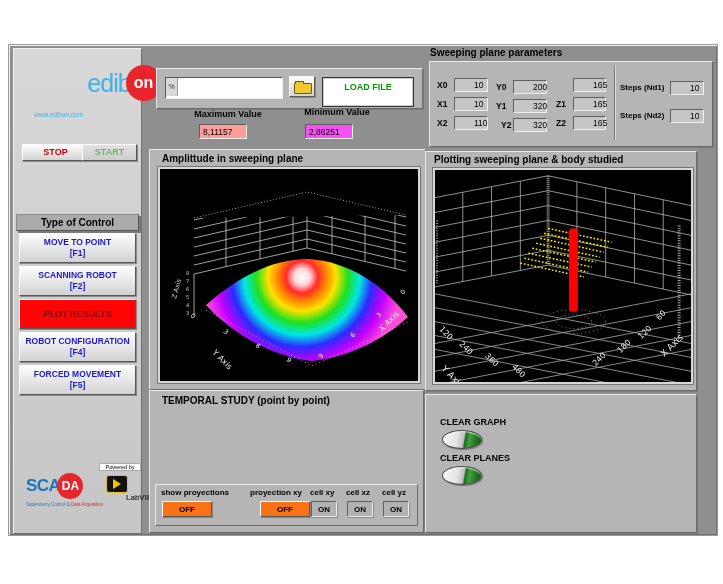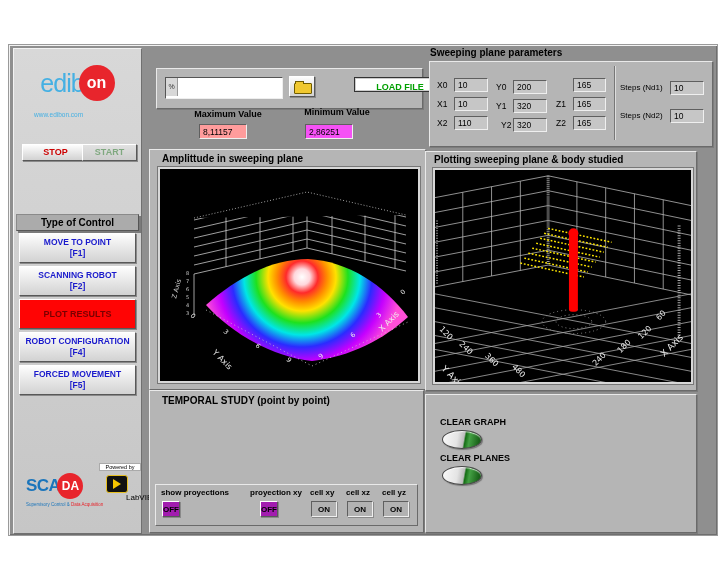--- a/index.html
+++ b/index.html
@@ -2,21 +2,21 @@
 <html><head>
 <meta charset="utf-8">
 <style>
   html,body{margin:0;padding:0;background:#ffffff;}
   body{width:723px;height:584px;position:relative;font-family:"Liberation Sans",sans-serif;-webkit-font-smoothing:antialiased;}
   .window{position:absolute;left:8px;top:44px;width:708px;height:490px;background:#8f8f8f;border:1px solid #9a9a9a;box-shadow:inset 1px 1px 0 #f2f2f2, inset -1px -1px 0 #6f6f6f;}
   .sunken{border:1px solid;border-color:#5f5f5f #efefef #efefef #5f5f5f;}
   .panel{position:absolute;background:#b5b5b5;border:1px solid;border-color:#e9e9e9 #6a6a6a #6a6a6a #e9e9e9;box-shadow:1px 1px 0 #7c7c7c;}
   
   .sidebar{position:absolute;left:4px;top:3px;width:127px;height:484px;background:linear-gradient(180deg,#d8d8d8,#c6c6c6);border:1px solid;border-color:#f2f2f2 #707070 #707070 #f2f2f2;}
-  .logo{position:absolute;top:16px;left:0;width:100%;text-align:center;}
+  .logo{position:absolute;top:16px;left:0;width:100%;text-align:center;padding-left:47px;}
   .logo-edib{font-size:25px;color:#45b0e3;font-weight:normal;letter-spacing:-1px;vertical-align:middle;}
   .logo-circle{display:inline-block;width:36px;height:36px;border-radius:50%;background:#e8252c;color:#ffffff;font-size:16px;font-weight:bold;line-height:36px;text-align:center;vertical-align:middle;margin-left:-5px;}
   .logo-url{position:absolute;top:62px;left:20px;font-size:6.5px;color:#45b0e3;}
   .btn{cursor:default;box-sizing:border-box;background:linear-gradient(180deg,#fdfdfd,#d2d2d2);border:1px solid;border-color:#ffffff #585858 #585858 #ffffff;box-shadow:1px 1px 0 #8a8a8a;text-align:center;}
   .stop-btn{position:absolute;left:8px;top:95px;width:67px;height:17px;font-size:9px;font-weight:bold;color:#cc0000;line-height:15px;}
   .start-btn{position:absolute;left:68px;top:95px;width:55px;height:17px;font-size:9px;font-weight:bold;color:#7fa87f;line-height:15px;background:linear-gradient(180deg,#e2e2e2,#cccccc);}
   .type-label{position:absolute;top:163px;left:0;width:100%;text-align:center;}
   .type-label span{display:inline-block;padding:2px 24px;background:#ababab;border:1px solid #8a8a8a;border-right-color:#555;border-bottom-color:#555;box-shadow:2px 2px 0 #7a7a7a;font-size:10px;font-weight:bold;color:#000;}
   .ctrl-btn{position:absolute;left:5px;width:117px;height:30px;font-size:8.5px;font-weight:bold;color:#1a1acc;display:flex;flex-direction:column;justify-content:center;line-height:11px;}
   .ctrl-btn.red{background:#ff0404;color:#7a0000;font-size:9px;}
@@ -31,38 +31,38 @@
   .lv-icon{position:absolute;left:92px;top:426px;width:20px;height:16px;background:#111;border-radius:3px;border:1px solid #e8c020;}
   .lv-icon:before{content:"";position:absolute;left:6px;top:3px;border-left:8px solid #f5c400;border-top:5px solid transparent;border-bottom:5px solid transparent;}
   .lv-text{position:absolute;left:84px;top:444px;font-size:8px;color:#000;padding-left:28px;}
   
   .load-panel{left:147px;top:23px;width:265px;height:39px;}
   .path-box{position:absolute;left:8px;top:8px;width:116px;height:20px;background:#ffffff;border:1px solid;border-color:#555 #eee #eee #555;}
   .path-glyph{position:absolute;left:0;top:0;width:11px;height:18px;background:#d8d8d8;border-right:1px solid #999;font-size:7px;line-height:18px;text-align:center;color:#333;}
   .folder-btn{position:absolute;left:132px;top:7px;width:26px;height:21px;}
   .folder-ic{position:absolute;left:4px;top:6px;width:16px;height:9px;background:#f0c830;border:1px solid #6f5c00;border-radius:1px;}
   .folder-ic:before{content:"";position:absolute;left:0;top:-3px;width:7px;height:2px;background:#f0c830;border:1px solid #6f5c00;border-bottom:none;}
-  .loadfile-btn{position:absolute;left:165px;top:8px;width:92px;height:15px;background:#ffffff;border:1px solid #333;box-shadow:0 0 0 1px #ccc inset;font-size:9px;font-weight:bold;color:#00a000;line-height:18px;margin-left:32px;}
+  .loadfile-btn{position:absolute;left:165px;top:8px;width:92px;height:30px;background:#ffffff;border:1px solid #333;box-shadow:0 0 0 1px #ccc inset;font-size:9px;font-weight:bold;color:#00a000;line-height:18px;}
   .mm-label{position:absolute;font-size:9px;font-weight:bold;color:#000;width:90px;text-align:center;}
   .mm-value{position:absolute;width:48px;height:15px;font-size:8.5px;color:#000;line-height:14px;padding-left:3px;box-sizing:border-box;}
   
   .params-title{position:absolute;left:421px;top:2px;font-size:10px;font-weight:bold;color:#000;}
   .params-panel{left:420px;top:16px;width:282px;height:84px;}
-  .p-label{position:absolute;font-size:8.5px;font-weight:normal;color:#000;}
-  .p-input{position:absolute;width:34px;height:14px;background:#c6c6c6;font-size:8.5px;color:#000;line-height:13px;padding-left:3px;box-sizing:border-box;}
+  .p-label{position:absolute;font-size:8.5px;font-weight:bold;color:#000;}
+  .p-input{position:absolute;width:34px;height:14px;background:#c6c6c6;font-size:8.5px;color:#000;line-height:13px;padding-left:19px;box-sizing:border-box;}
   .p-divider{position:absolute;left:184px;top:4px;width:1px;height:74px;background:#777;box-shadow:1px 0 0 #ddd;}
   
   .section-title{position:absolute;font-size:10px;font-weight:bold;color:#000;}
   .plot-frame{position:absolute;background:#000;border:2px solid #d8d8d8;box-shadow:0 0 0 1px #777;}
   svg text{font-family:"DejaVu Sans",sans-serif;}
   
   .toggle-strip{position:absolute;left:5px;top:93px;width:261px;height:40px;border:1px solid;border-color:#e9e9e9 #6a6a6a #6a6a6a #e9e9e9;background:#b5b5b5;}
   .tg-label{position:absolute;top:3px;font-size:8px;font-weight:bold;color:#000;white-space:nowrap;}
   .tg-btn{position:absolute;top:16px;height:16px;font-size:8px;font-weight:bold;color:#000;line-height:15px;}
-  .tg-off{width:18px;background:#a21caf;}
+  .tg-off{width:50px;background:#f97316;}
   .tg-on{width:26px;background:#b2b2b2;border-color:#5f5f5f #efefef #efefef #5f5f5f;}
   
   .clear-label{position:absolute;font-size:9px;font-weight:bold;color:#000;}
   .oval-btn{position:absolute;width:38px;height:17px;border-radius:50%;border:1px solid #4a4a4a;cursor:default;
     background:linear-gradient(100deg,#fafafa 0%,#e4e4e4 38%,#bcbcbc 54%,#156e15 58%,#43a043 68%,#0b4d0b 100%);
     box-shadow:inset 0 1px 1px rgba(255,255,255,.8), 1px 1px 1px #777;}
 </style>
 </head>
 <body>
 

